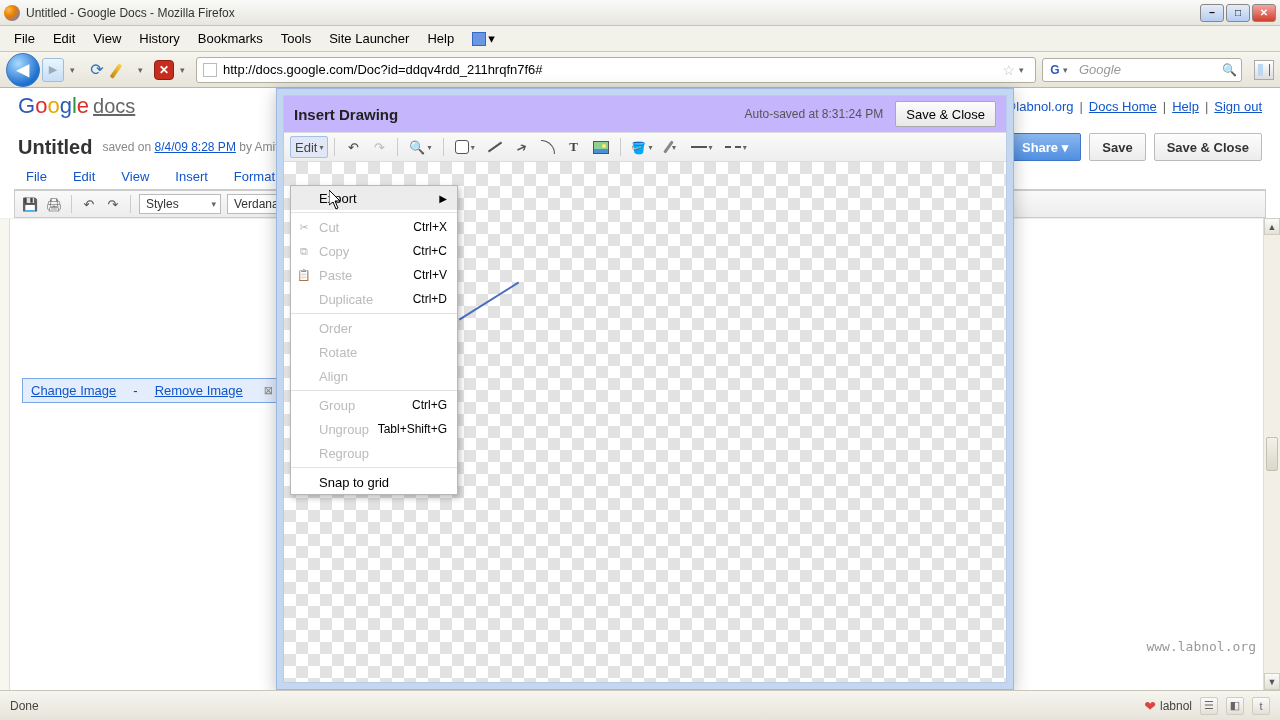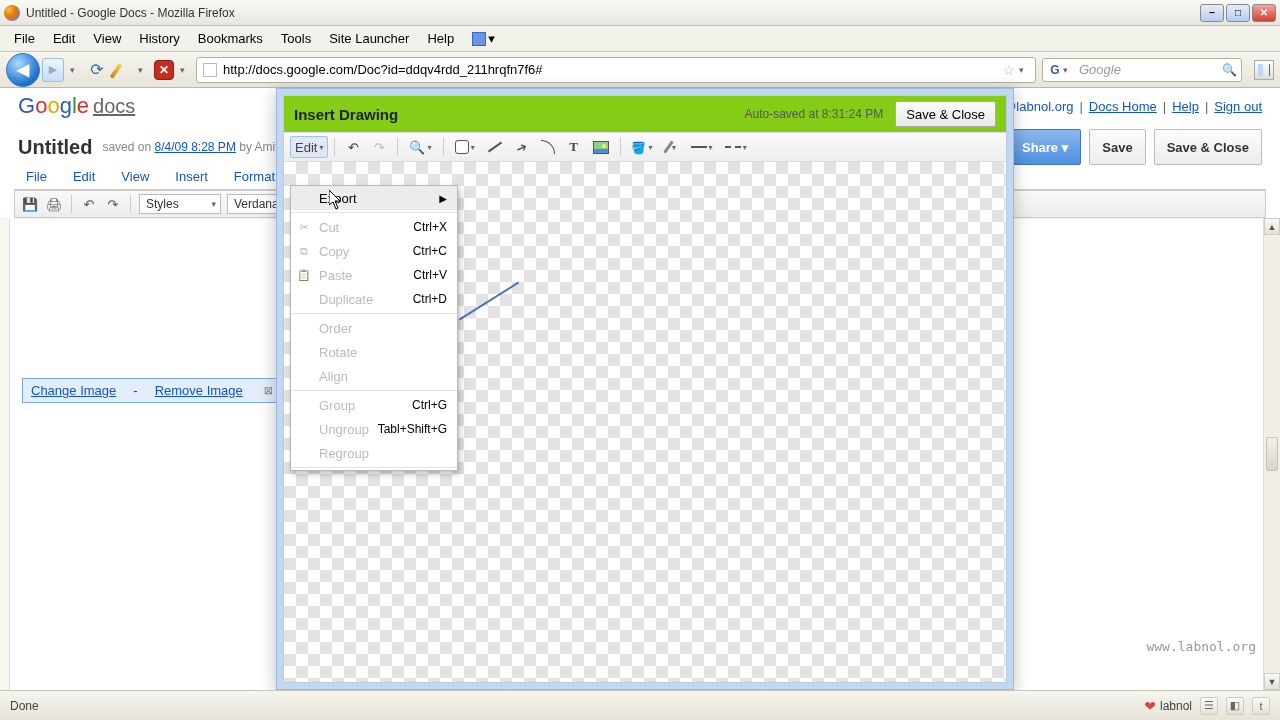--- a/index.html
+++ b/index.html
@@ -52,21 +52,21 @@
   .gdocs-header-right { margin-left:auto; display:flex; align-items:center; gap:6px; font-size:13px; color:#1155cc; }
   .gdocs-header-right span.sep { color:#666; }
   .gdocs-header-right a { text-decoration: underline; cursor:pointer; }
 
   
   .doc-titlerow { position:absolute; top:44px; left:18px; right:18px; height:30px; display:flex; align-items:center; gap:10px; }
   .doc-title { font-size:20px; font-weight:bold; color:#333; }
   .doc-saveinfo { color:#888; font-size:12px; }
   .doc-saveinfo .date { color:#1155cc; text-decoration:underline; }
   .doc-titlerow-right { margin-left:auto; display:flex; gap:8px; }
-  .gbtn { height:36px; padding:0 12px; border:1px solid #bbb; border-radius:2px; background:linear-gradient(#fdfdfd,#ececec); display:flex; align-items:center; font-size:13px; font-weight:bold; color:#333; cursor:pointer; }
+  .gbtn { height:28px; padding:0 12px; border:1px solid #bbb; border-radius:2px; background:linear-gradient(#fdfdfd,#ececec); display:flex; align-items:center; font-size:13px; font-weight:bold; color:#333; cursor:pointer; }
   .share-btn { background:linear-gradient(#8bb7ee,#4f8fe2); color:#fff; border-color:#3f75c4; }
 
   
   .docs-menubar { position:absolute; top:76px; left:14px; right:14px; height:26px; display:flex; align-items:center; gap:2px; border-bottom:1px solid #ccc; }
   .docs-menu-item { padding:4px 12px; color:#1155cc; cursor:pointer; font-size:13px; }
 
   
   .docs-toolbar { position:absolute; top:102px; left:14px; right:14px; height:28px; background:linear-gradient(#f9f9f9,#ececec); border:1px solid #ccc; display:flex; align-items:center; padding:0 6px; gap:6px; }
   .tb-icon { width:18px; height:18px; display:flex; align-items:center; justify-content:center; color:#555; font-size:13px; }
   .tb-sep { width:1px; height:18px; background:#ccc; margin:0 2px; }
@@ -76,21 +76,21 @@
   
   .doc-body { position:absolute; top:130px; left:0; right:0; bottom:0; background:#fff; border-top:1px solid #eee; }
   .left-vruler { position:absolute; left:0; top:0; width:10px; height:100%; background:#f7f7f0; border-right:1px solid #ddd; }
   .img-toolbar { position:absolute; top:290px; left:22px; padding:4px 8px; background:#e4edfb; border:1px solid #7da8e6; font-size:13px; color:#1155cc; display:flex; align-items:center; gap:17px; }
   .img-toolbar a { text-decoration:underline; cursor:pointer; }
   .img-toolbar .dash { color:#333; }
   .img-toolbar .x { color:#888; font-size:11px; margin-left:4px; cursor:pointer; }
 
   
   .dialog { position:absolute; top:0; left:276px; width:738px; bottom:0; background:#c4d7f1; border:1px solid #9cb9e2; box-shadow:0 4px 16px rgba(0,0,0,.25); }
-  .dialog-inner { position:absolute; inset:6px; background:#84cc16; border:1px solid #b8cbe7; display:flex; flex-direction:column; }
+  .dialog-inner { position:absolute; inset:6px; background:#c4b5fd; border:1px solid #b8cbe7; display:flex; flex-direction:column; }
   .dialog-head { height:36px; display:flex; align-items:center; padding:0 10px; gap:12px; }
   .dialog-title { font-weight:bold; font-size:15px; color:#222; }
   .dialog-head .spacer { flex:1; }
   .autosave { color:#555; font-size:12px; }
   .save-close-btn { height:26px; padding:0 10px; border:1px solid #aaa; border-radius:2px; background:linear-gradient(#fcfcfc,#e8e8e8); font-size:13px; cursor:pointer; }
 
   
   .draw-toolbar { height:30px; border-top:1px solid #ddd; border-bottom:1px solid #ddd; background:linear-gradient(#fafafa,#eee); display:flex; align-items:center; padding:0 6px; gap:2px; }
   .dt-btn { height:22px; min-width:24px; padding:0 4px; border:1px solid transparent; border-radius:2px; display:flex; align-items:center; justify-content:center; color:#444; font-size:13px; cursor:pointer; position:relative; }
   .dt-btn.open { background:#e0e8f5; border-color:#a6bfe3; }
@@ -364,20 +364,23 @@
         <span class="sc">Ctrl+G</span>
       </div>
     <div class="menu-item">
         <span>Ungroup</span>
         <span class="sc">Tabl+Shift+G</span>
       </div>
     <div class="menu-item">
         <span>Regroup</span>
       </div>
     <div class="menu-sep"></div>
+    <div class="menu-item enabled">
+        <span>Snap to grid</span>
+      </div>
   </div>
 
   <svg class="cursor" viewBox="0 0 14 20">
       <path d="M0 0 L0 15 L4 12 L7 19 L9 18 L6 11 L11 11 Z" fill="#fff" stroke="#000" stroke-width="1"></path>
     </svg>
 
   <div class="watermark">www.labnol.org</div>
 </div>
 
 <div class="statusbar">

